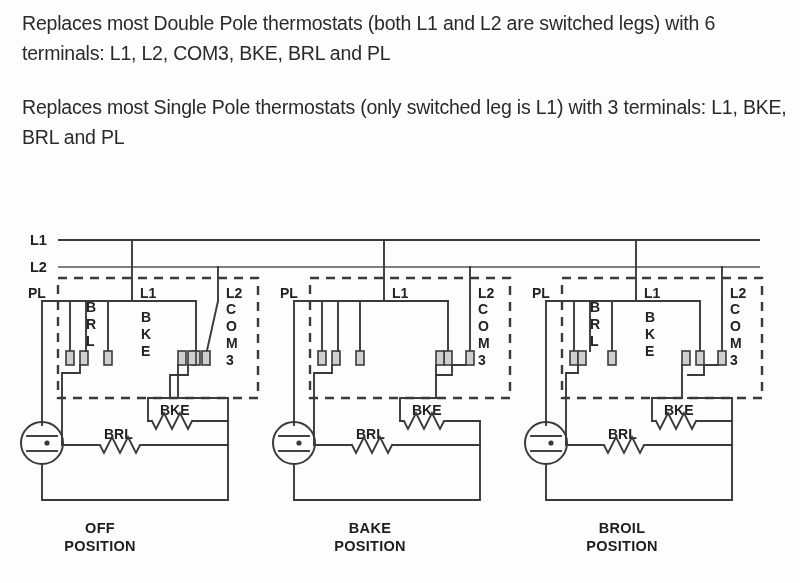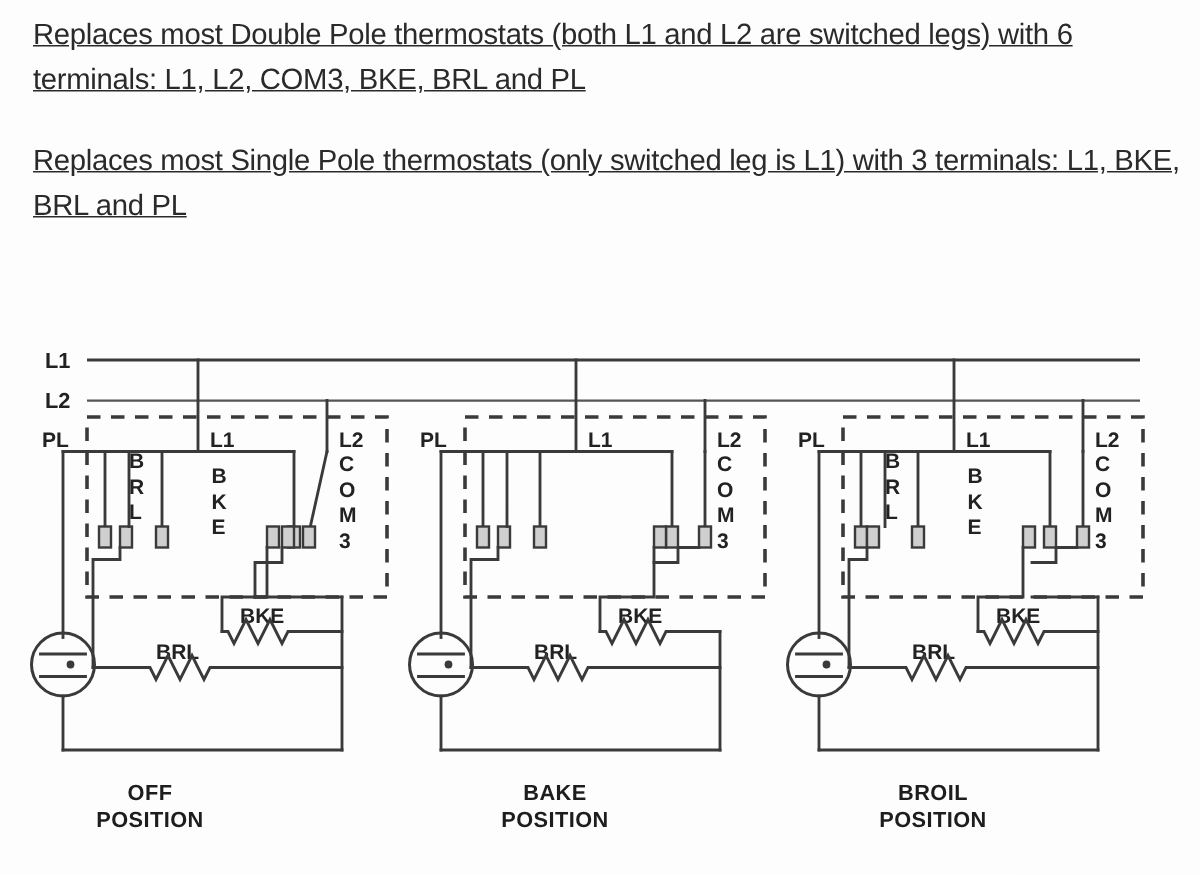--- a/index.html
+++ b/index.html
@@ -27,21 +27,20 @@
     top: 8px;
     width: 772px;
   }
   .intro p {
     margin: 0 0 6px 0;
     font-size: 19.5px;
     line-height: 30px;
     letter-spacing: -0.2px;
     color: #2a2a2a;
     font-family: "Liberation Sans", sans-serif;
-    text-decoration: underline;
   }
   .intro .para-gap {
     height: 18px;
   }
   #diagram-wrap {
     position: absolute;
     left: 0;
     top: 215px;
     width: 800px;
     height: 368px;

